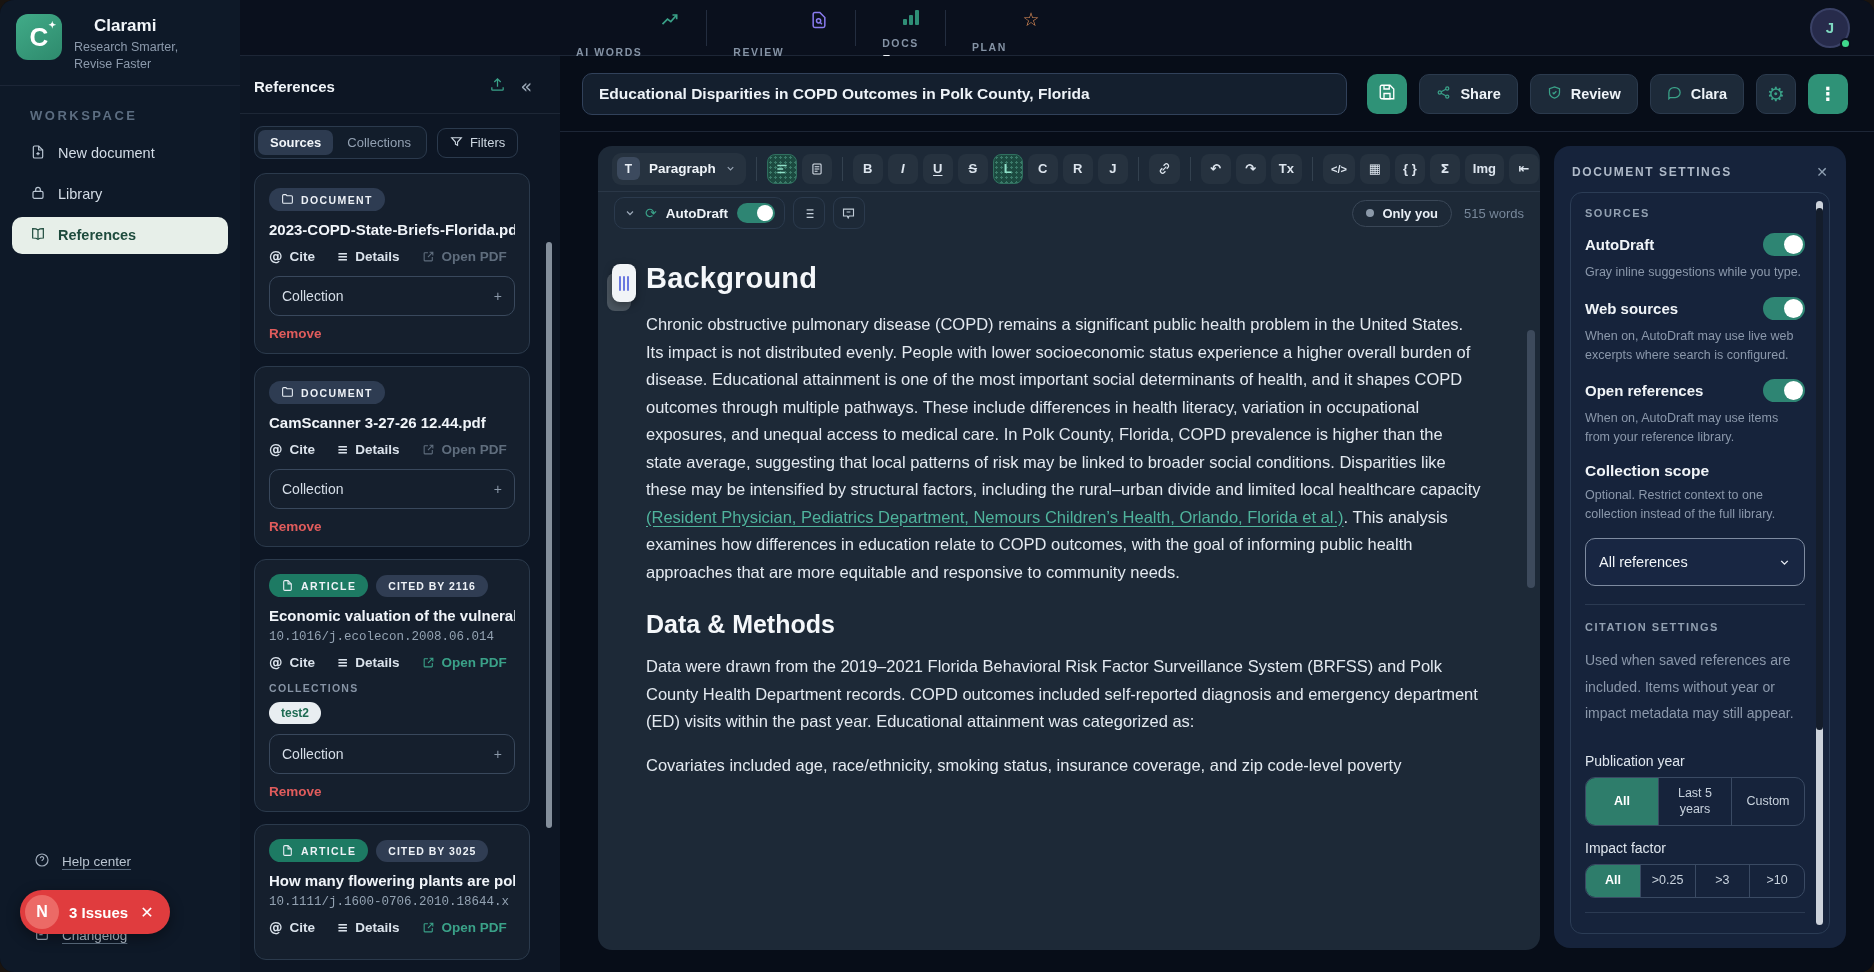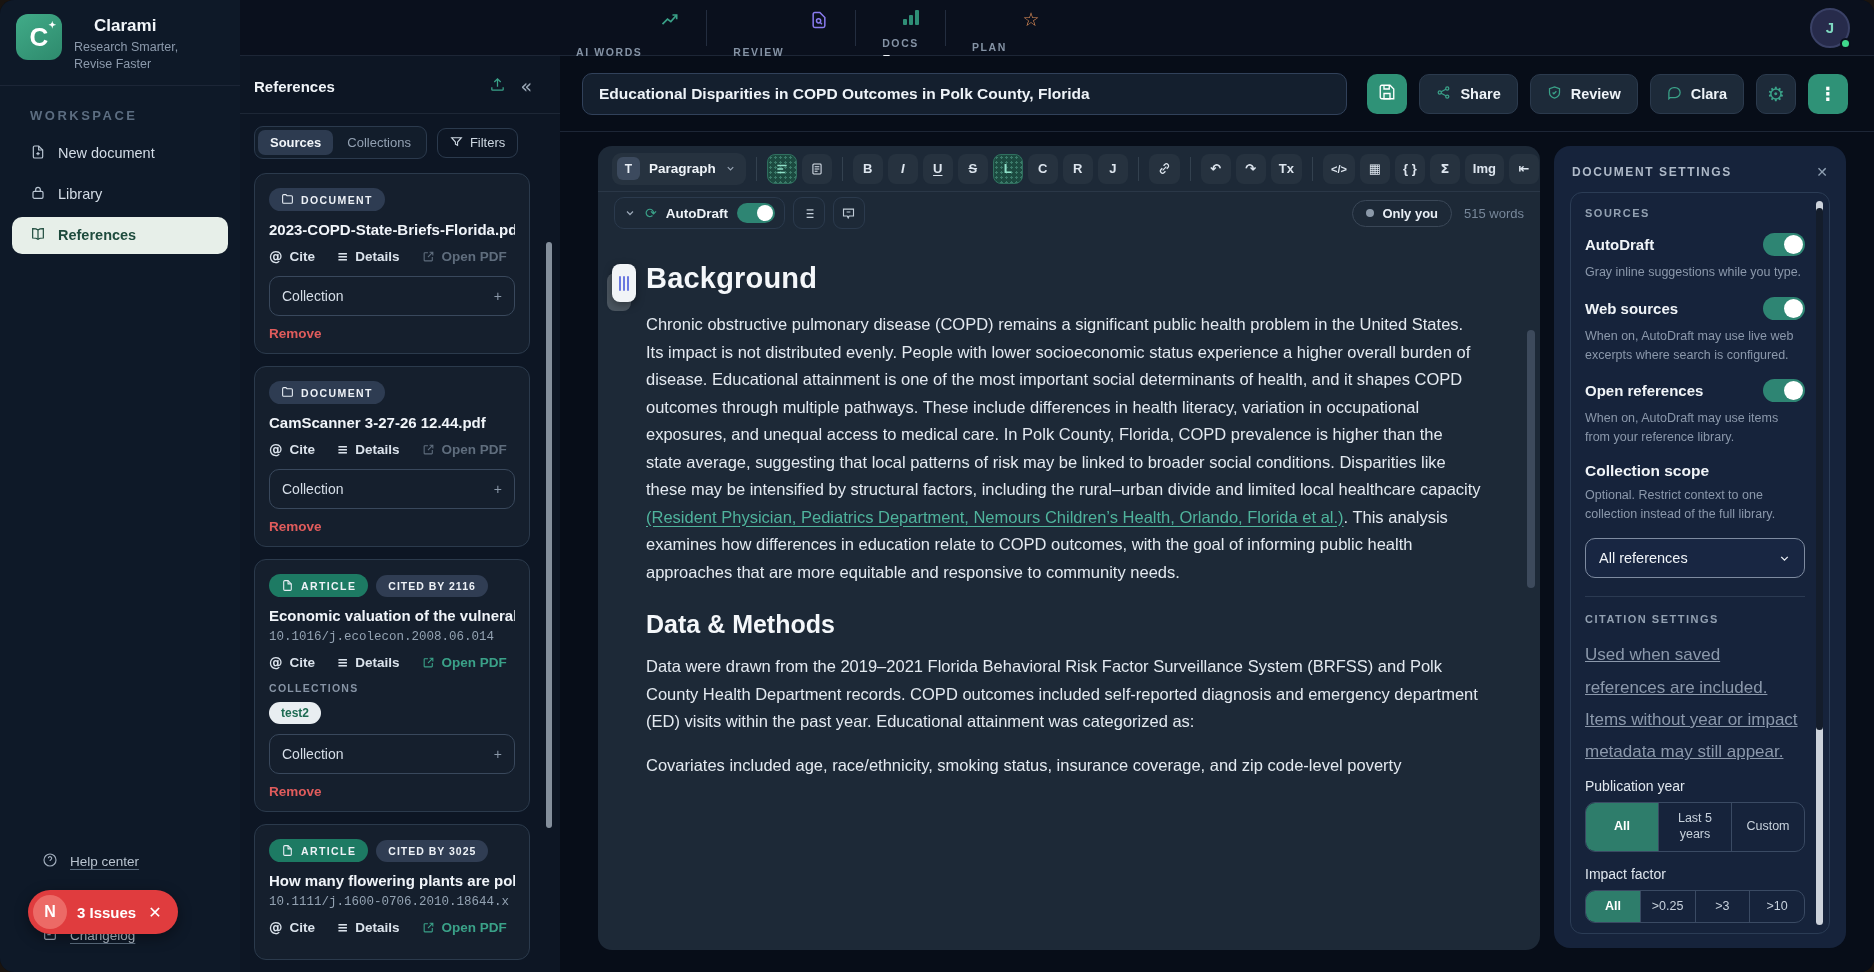--- a/index.html
+++ b/index.html
@@ -13,21 +13,21 @@
   .logo-row { display:flex; gap:12px; padding:14px 14px 12px 16px; border-bottom:1px solid #1c2637; }
   .logo-badge { width:46px; height:46px; border-radius:12px; background:linear-gradient(145deg,#41ab88,#2e8a6d); display:flex; align-items:center; justify-content:center; color:#fff; font-size:26px; font-weight:bold; position:relative; flex:0 0 auto;}
   .logo-badge:after{content:"✦"; position:absolute; right:6px; top:6px; font-size:9px; color:#fff;}
   .brand-name { color:#f2f6fa; font-size:17px; font-weight:bold; margin-top:2px;margin-left:20px;}
   .brand-tag { color:#8c9aac; font-size:12.5px; line-height:1.35; margin-top:3px; max-width:130px;}
   .ws-label { color:#5c6d81; font-size:13px; letter-spacing:2.5px; font-weight:bold; margin:22px 0 10px 30px;}
   .nav-item { display:flex; align-items:center; gap:12px; margin:2px 12px; padding:9px 10px 9px 18px; border-radius:10px; color:#d3dce6; font-size:14.5px; cursor:pointer;}
   .nav-item svg { stroke:#b9c5d2; }
   .nav-item.active { background:#e7efe9; color:#1e4b3d; font-weight:bold;}
   .nav-item.active svg { stroke:#1e4b3d; }
-  .side-footer { position:absolute; left:12px; right:0; bottom:18px; }
+  .side-footer { position:absolute; left:4px; right:0; bottom:18px; }
   .foot-link { display:flex; align-items:center; gap:12px; padding:9px 16px 9px 30px; color:#b9c4d0; font-size:13.5px; cursor:pointer;}
   .foot-link span { text-decoration:underline; text-underline-offset:3px; text-decoration-color:#5a6b7e;}
   .foot-link svg { stroke:#9fabba;}
   .issues-badge { position:absolute; left:16px; bottom:20px; background:#e03c3e; border-radius:999px; display:flex; align-items:center; gap:10px; padding:5px 16px 5px 5px; box-shadow:0 4px 14px rgba(0,0,0,.4); cursor:pointer;}
   .issues-n { width:34px; height:34px; border-radius:50%; background:#ec6a66; color:#fff; font-weight:bold; font-size:16px; display:flex; align-items:center; justify-content:center;}
   .issues-label { color:#fff; font-weight:bold; font-size:15px;}
   .issues-x { color:#fff; font-size:16px; margin-left:2px;}
 
   
   .rcol { flex:1; display:flex; flex-direction:column; min-width:0;}
@@ -148,24 +148,24 @@
   .set-title { color:#aeb9c8; font-size:12px; font-weight:bold; letter-spacing:1.6px;}
   .set-close { margin-left:auto; color:#8fa0b3; font-size:14px; cursor:pointer;}
   .set-box { flex:1; border:1px solid #2b3c55; border-radius:12px; padding:14px 24px 10px 14px; position:relative; overflow:hidden;}
   .set-section-label { color:#93a1b2; font-size:11px; font-weight:bold; letter-spacing:1.5px; margin-bottom:14px;}
   .tog-row { display:flex; align-items:center; margin-bottom:7px;}
   .tog-label { color:#f0f4f8; font-size:15px; font-weight:bold;}
   .tog-row .toggle { margin-left:auto; width:42px; height:23px;}
   .tog-row .toggle:after { width:19px; height:19px;}
   .tog-desc { color:#8b98ab; font-size:12.5px; line-height:1.5; margin-bottom:15px;}
   .scope-title { color:#f0f4f8; font-size:15.5px; font-weight:bold; margin:4px 0 6px;}
-  .select { border:1px solid #7e8ba0; border-radius:10px; height:40px; display:flex; align-items:center; padding:0 13px; color:#f0f4f8; font-size:14.5px; cursor:pointer; margin:2px 0 18px; background:#182642;}
+  .select { border:1px solid #7e8ba0; border-radius:10px; height:48px; display:flex; align-items:center; padding:0 13px; color:#f0f4f8; font-size:14.5px; cursor:pointer; margin:2px 0 18px; background:#182642;}
   .select svg { margin-left:auto; stroke:#e6ebf2;}
   .set-div { height:1px; background:#2b3a52; margin:4px 0 16px;}
-  .cf-desc { color:#8b98ab; font-size:17px; line-height:1.9; margin-bottom:10px;text-decoration:underline;}
+  .cf-desc { color:#8b98ab; font-size:14px; line-height:1.9; margin-bottom:26px;}
   .sub-label { color:#dfe6ee; font-size:14px; margin-bottom:8px;}
   .segc { display:flex; border:1px solid #3a4a63; border-radius:10px; overflow:hidden; margin-bottom:14px;}
   .segc .sg { flex:1; text-align:center; color:#c8d2dd; font-size:12.5px; padding:8px 4px; border-left:1px solid #3a4a63; cursor:pointer; display:flex; align-items:center; justify-content:center; line-height:1.25;}
   .segc .sg:first-child { border-left:0;}
   .segc .sg.on { background:#2e7d6b; color:#fff; font-weight:bold;}
   .year-segs .sg { min-height:44px;}
   .shortcut { color:#a7b2c2; font-size:13px; line-height:1.6; margin-bottom:14px;}
   .set-scroll-track { position:absolute; right:6px; top:8px; bottom:8px; width:7px; border-radius:4px; background:#ccd2db;}
   .set-scroll-thumb { position:absolute; left:0; top:1%; width:7px; height:72%; border-radius:4px; background:#141d2b;}
 </style>

